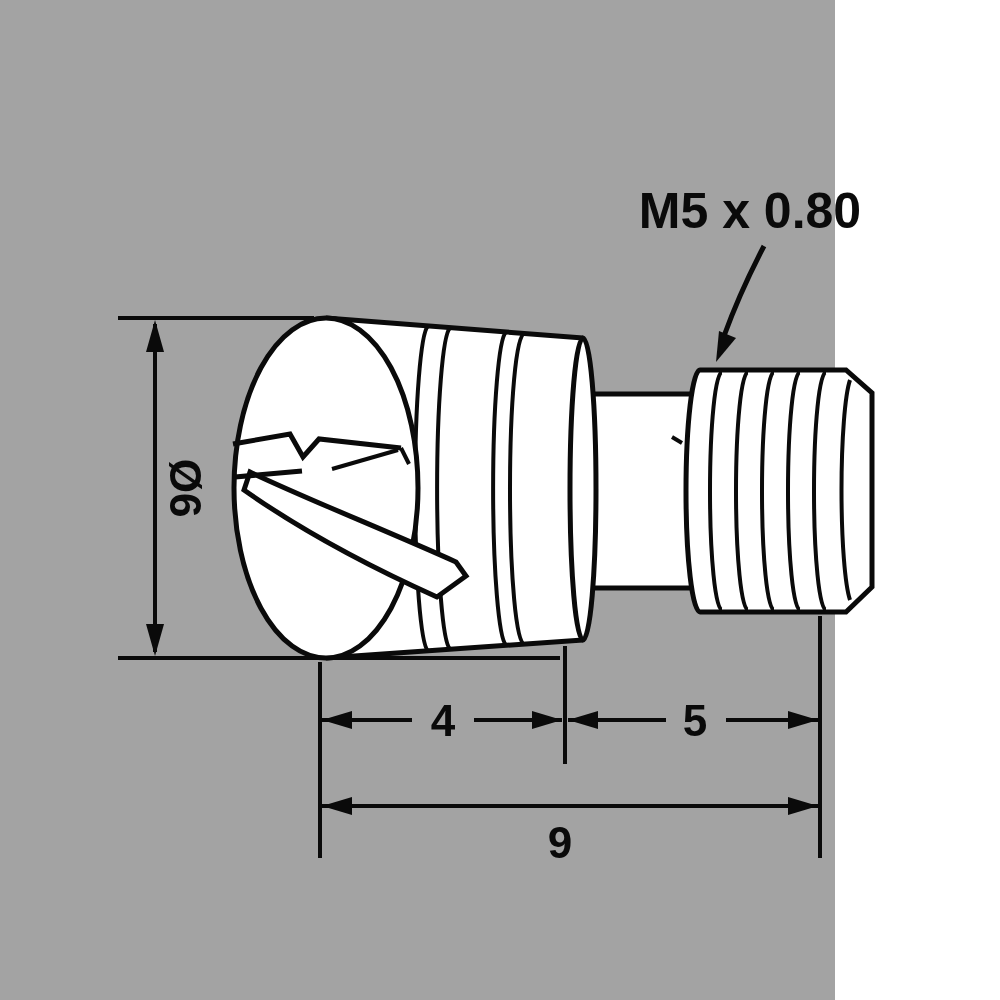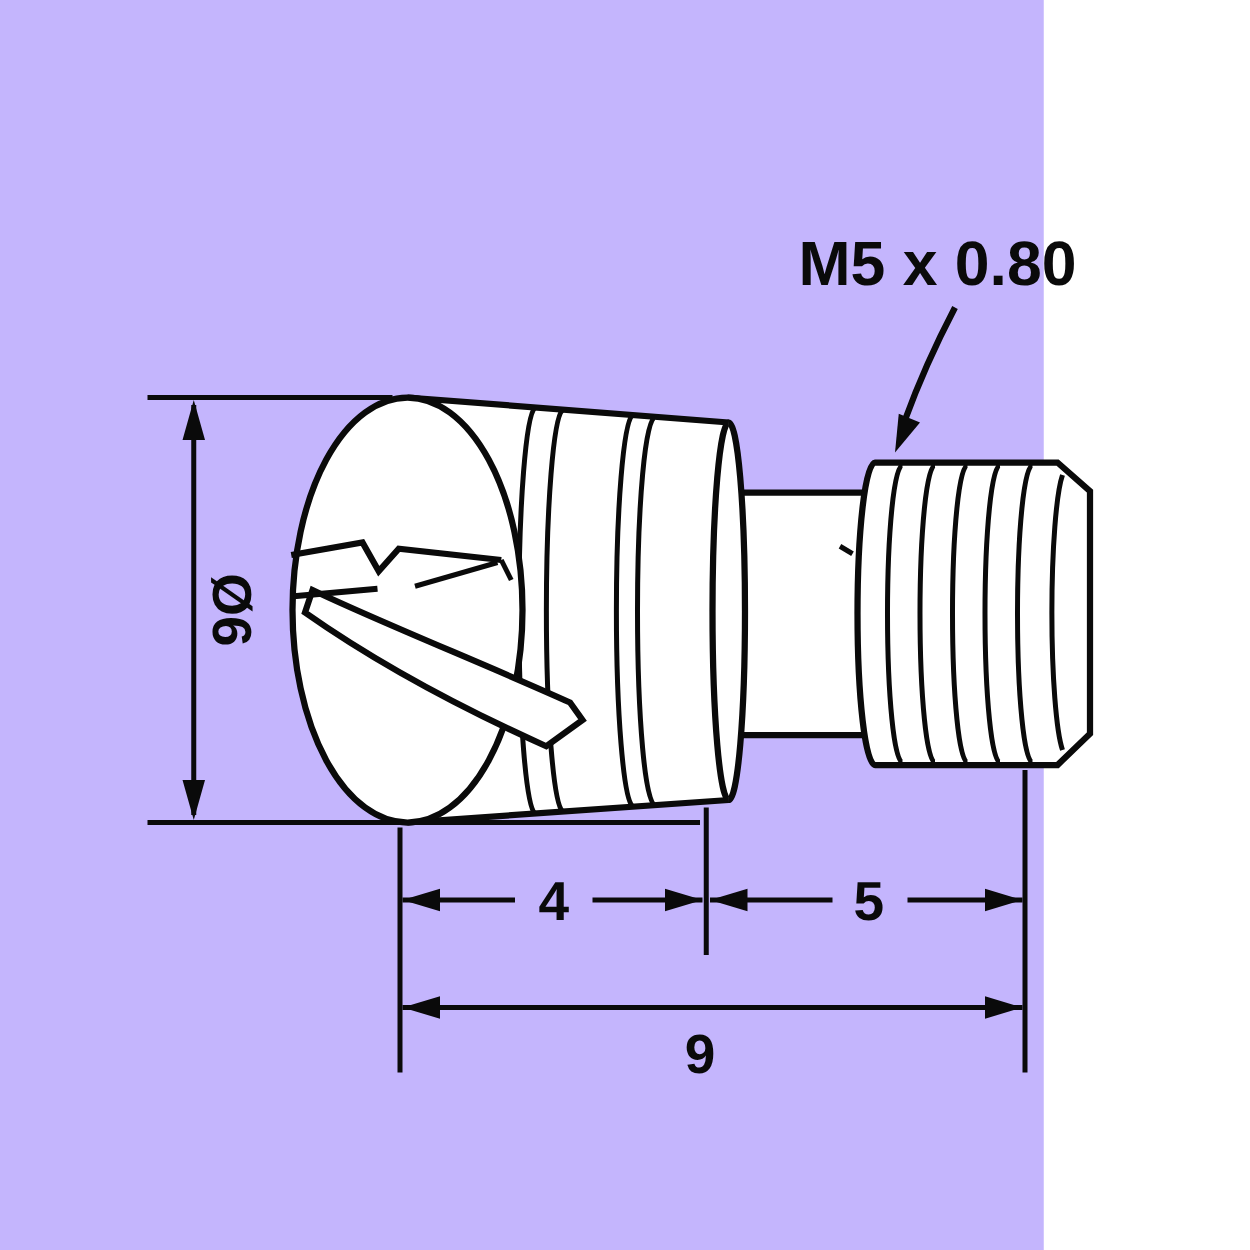--- a/index.html
+++ b/index.html
@@ -4,21 +4,21 @@
 <style>
   html, body {
     margin: 0;
     padding: 0;
     background: #ffffff;
   }
   .drawing-wrap {
     position: relative;
     width: 835px;
     height: 1000px;
-    background: #c4b5fd;
+    background: #a3a3a3;
     font-family: "Liberation Sans", sans-serif;
   }
   svg text {
     font-family: "Liberation Sans", sans-serif;
     font-weight: bold;
     fill: #0a0a0a;
   }
   .dim-label { font-size: 44px; }
   .spec-label { font-size: 50px; }
 </style>

